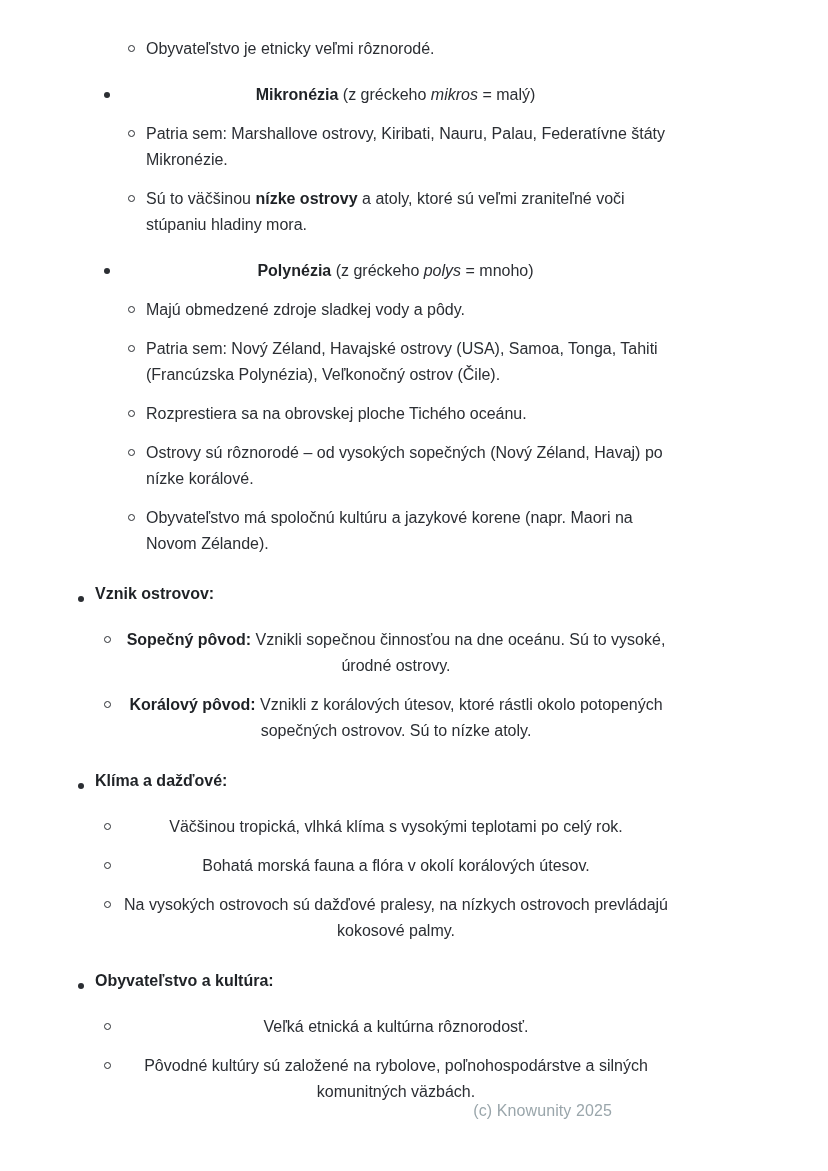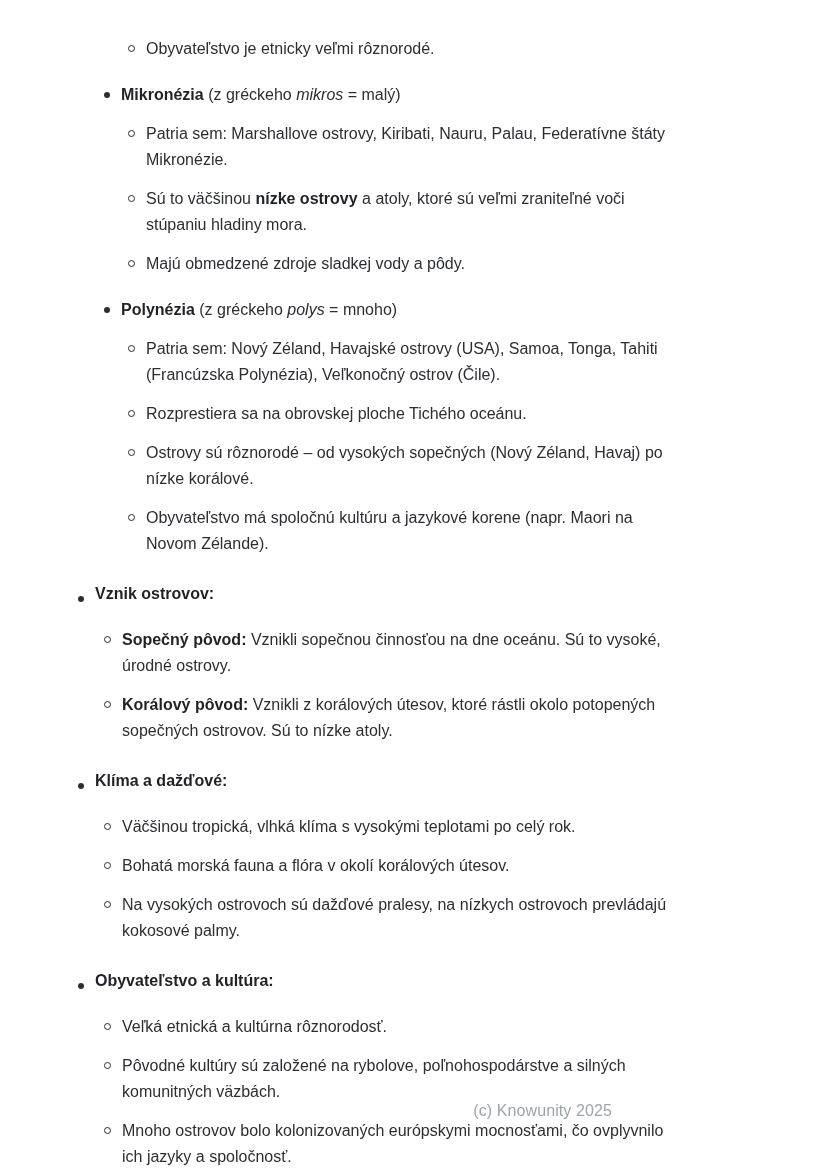--- a/index.html
+++ b/index.html
@@ -39,21 +39,21 @@
     line-height: 26px;
   }
   .li {
     display: flex;
     align-items: flex-start;
     margin-top: 13px;
   }
   .li:first-child { margin-top: 0; }
   .li.topic { margin-top: 20px; }
   .li.depth-1 { margin-left: 0; align-items: center; }
-  .li.depth-2 { margin-left: 26px; }
+  .li.depth-2 { margin-left: 26px; text-align: center; }
   .li.depth-3 { margin-left: 50px; }
   .li.depth-1.topic { margin-top: 24px; }
   .marker {
     flex: 0 0 auto;
     width: 6px;
     height: 6px;
     margin: 10px 11px 0 0;
     border-radius: 50%;
   }
   .marker.disc { background: var(--text); }
@@ -92,27 +92,27 @@
         <span class="li-text"><strong>Mikronézia</strong><span> (z gréckeho </span><em>mikros</em><span> = malý)</span></span>
       </div>
       <div class="li depth-3">
         <span class="marker circle"></span>
         <span class="li-text"><span>Patria sem: Marshallove ostrovy, Kiribati, Nauru, Palau, Federatívne štáty Mikronézie.</span></span>
       </div>
       <div class="li depth-3">
         <span class="marker circle"></span>
         <span class="li-text"><span>Sú to väčšinou </span><strong>nízke ostrovy</strong><span> a atoly, ktoré sú veľmi zraniteľné voči stúpaniu hladiny mora.</span></span>
       </div>
+      <div class="li depth-2 topic">
+        <span class="marker disc"></span>
+        <span class="li-text"><strong>Polynézia</strong><span> (z gréckeho </span><em>polys</em><span> = mnoho)</span></span>
+      </div>
       <div class="li depth-3">
         <span class="marker circle"></span>
         <span class="li-text"><span>Majú obmedzené zdroje sladkej vody a pôdy.</span></span>
-      </div>
-      <div class="li depth-2 topic">
-        <span class="marker disc"></span>
-        <span class="li-text"><strong>Polynézia</strong><span> (z gréckeho </span><em>polys</em><span> = mnoho)</span></span>
       </div>
       <div class="li depth-3">
         <span class="marker circle"></span>
         <span class="li-text"><span>Patria sem: Nový Zéland, Havajské ostrovy (USA), Samoa, Tonga, Tahiti (Francúzska Polynézia), Veľkonočný ostrov (Čile).</span></span>
       </div>
       <div class="li depth-3">
         <span class="marker circle"></span>
         <span class="li-text"><span>Rozprestiera sa na obrovskej ploche Tichého oceánu.</span></span>
       </div>
       <div class="li depth-3">
@@ -156,19 +156,15 @@
         <span class="li-text"><strong>Obyvateľstvo a kultúra:</strong></span>
       </div>
       <div class="li depth-2 topic">
         <span class="marker circle"></span>
         <span class="li-text"><span>Veľká etnická a kultúrna rôznorodosť.</span></span>
       </div>
       <div class="li depth-2">
         <span class="marker circle"></span>
         <span class="li-text"><span>Pôvodné kultúry sú založené na rybolove, poľnohospodárstve a silných komunitných väzbách.</span></span>
       </div>
-      <div class="li depth-2">
-        <span class="marker circle"></span>
-        <span class="li-text"><span>Mnoho ostrovov bolo kolonizovaných európskymi mocnosťami, čo ovplyvnilo ich jazyky a spoločnosť.</span></span>
-      </div>
     </section>
   <div class="footer">(c) Knowunity 2025</div>
 </main>
 
 </body></html>

